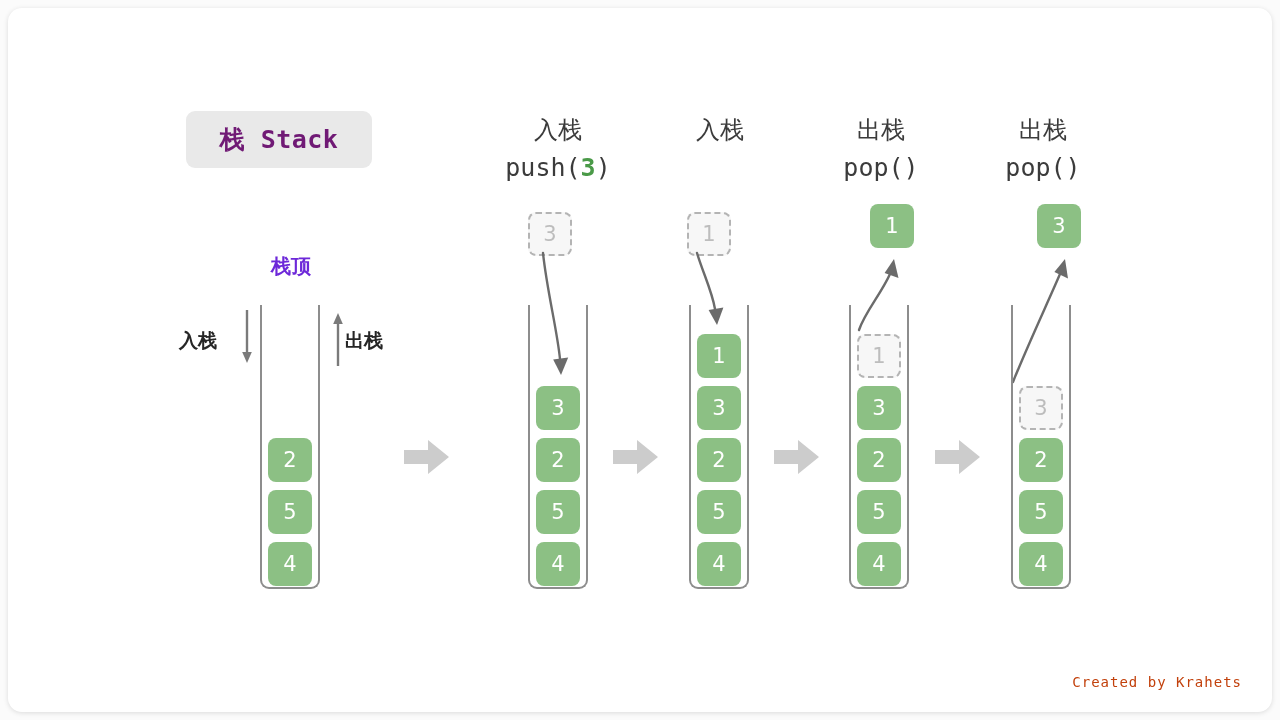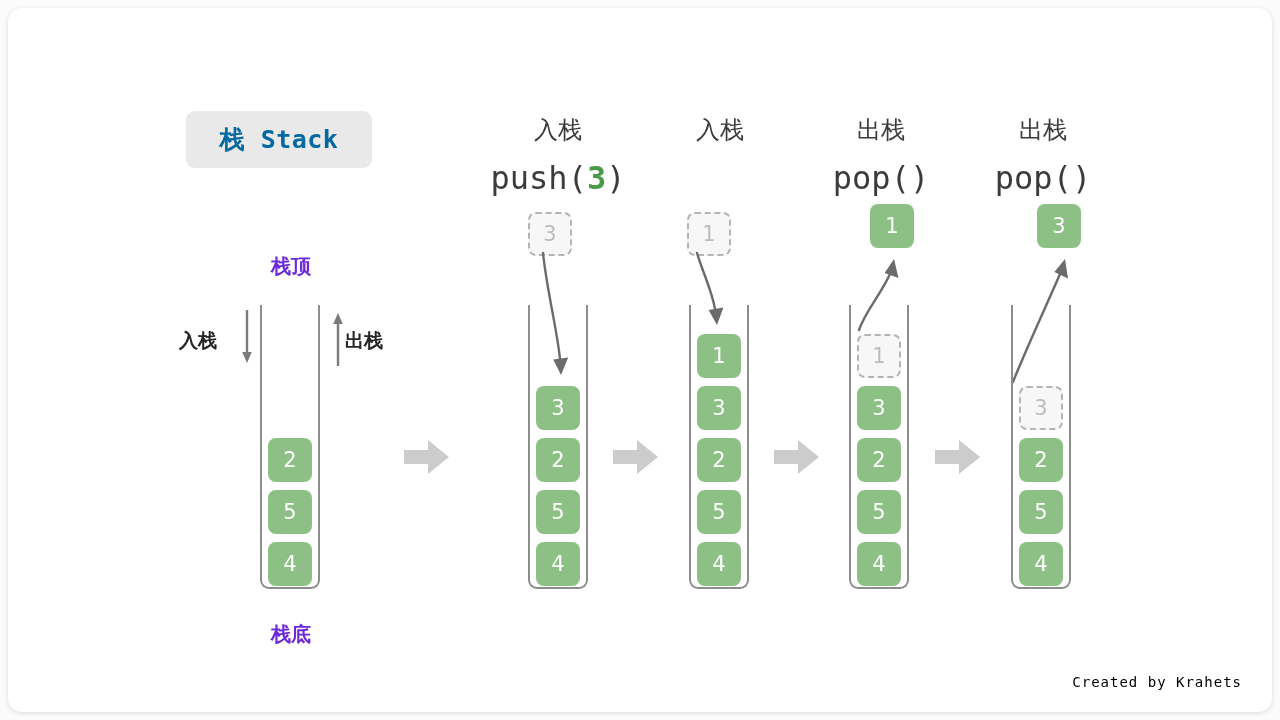--- a/index.html
+++ b/index.html
@@ -19,36 +19,36 @@
   }
   .abs{position:absolute;}
 
   
   #title-badge{
     left:178px;top:103px;width:186px;height:57px;
     background:#e9e9e9;border-radius:9px;
     display:flex;align-items:center;justify-content:center;
   }
   #title-badge .txt{
-    font-size:25px;color:#0369a1;
+    font-size:25px;color:#701a75;
     font-family:"DejaVu Sans Mono","Liberation Mono",monospace;
     letter-spacing:0.5px;font-weight:700;
   }
 
   
   .col-head{
     width:160px;text-align:center;
     color:#3b3b3b;line-height:1.42;
   }
   .col-head .cn{
     font-size:24px;font-weight:400;display:block;
     font-family:"DejaVu Sans","Liberation Sans",sans-serif;
   }
   .col-head .code{
-    font-size:32px;display:block;margin-top:9px;
+    font-size:25px;display:block;margin-top:3px;
     font-family:"DejaVu Sans Mono","Liberation Mono",monospace;
   }
   .col-head .code .arg{color:#4a9a48;font-weight:700;}
 
   
   .tube{
     width:60px;height:284px;
     border-left:2px solid #8d8d8d;
     border-right:2px solid #8d8d8d;
     border-bottom:2px solid #8d8d8d;
@@ -86,21 +86,21 @@
   }
   .cap-label{
     font-size:20px;font-weight:700;color:#6d28d9;
     text-align:center;width:140px;
     font-family:"DejaVu Sans","Liberation Sans",sans-serif;
   }
 
   
   #footer{
     right:30px;bottom:22px;
-    font-size:14px;color:#000000;letter-spacing:1px;
+    font-size:14px;color:#c2410c;letter-spacing:1px;
     font-family:"DejaVu Sans Mono","Liberation Mono",monospace;
   }
 
   svg{overflow:visible;}
 </style>
 </head>
 <body>
 
 <div id="canvas" class="abs">
 
@@ -112,21 +112,20 @@
     <div class="tube">
       <div class="slots">
         <div class="cell">4</div>
         <div class="cell">5</div>
         <div class="cell">2</div>
       </div>
     </div>
   </div>
 
   <div class="abs cap-label" style="left:213px;top:245px;">栈顶</div>
-  <div class="abs cap-label" style="left:213px;top:613px;">栈底</div>
 
   <div class="abs side-label" style="left:171px;top:320px;">入栈</div>
   <svg class="abs" width="20" height="60" style="left:229px;top:300px;">
     <line x1="10" y1="2" x2="10" y2="46" stroke="#7a7a7a" stroke-width="2.4"></line>
     <path d="M10 55 L5.2 44 L14.8 44 Z" fill="#7a7a7a"></path>
   </svg>
 
   <div class="abs side-label" style="left:337px;top:320px;">出栈</div>
   <svg class="abs" width="20" height="60" style="left:320px;top:300px;">
     <line x1="10" y1="14" x2="10" y2="58" stroke="#7a7a7a" stroke-width="2.4"></line>

